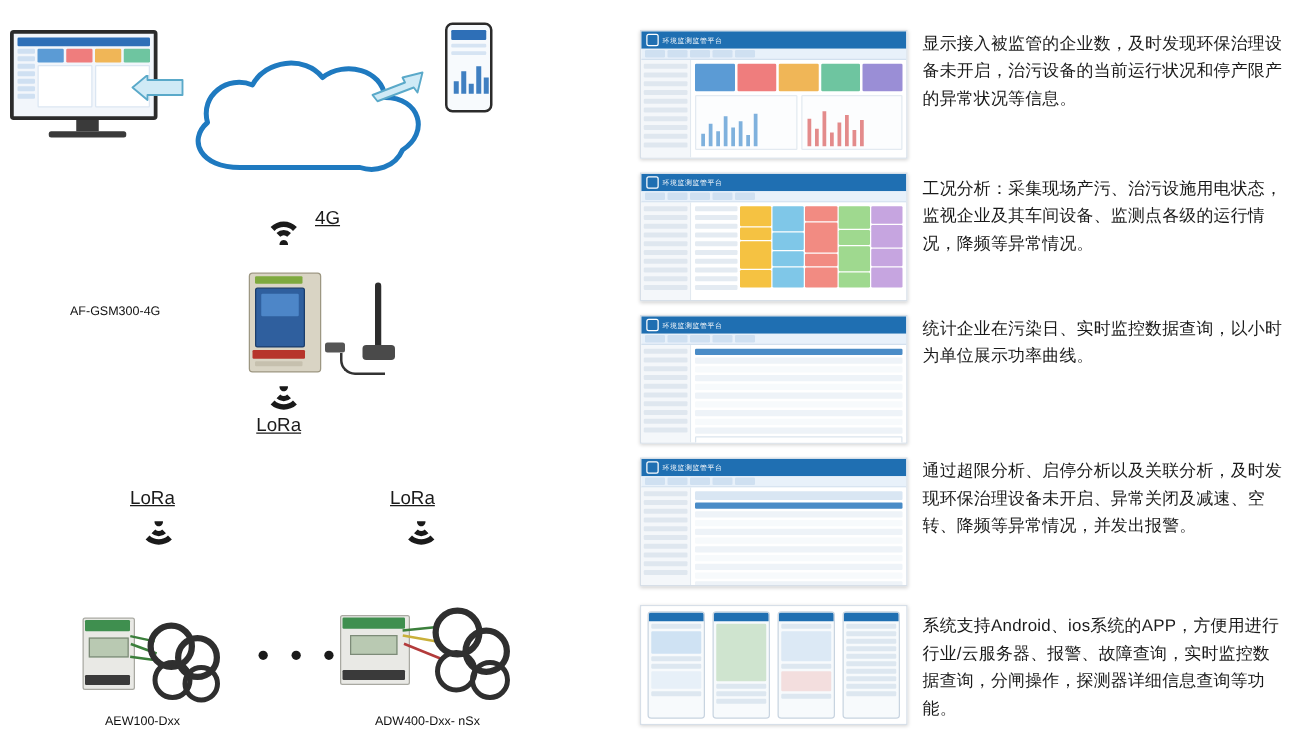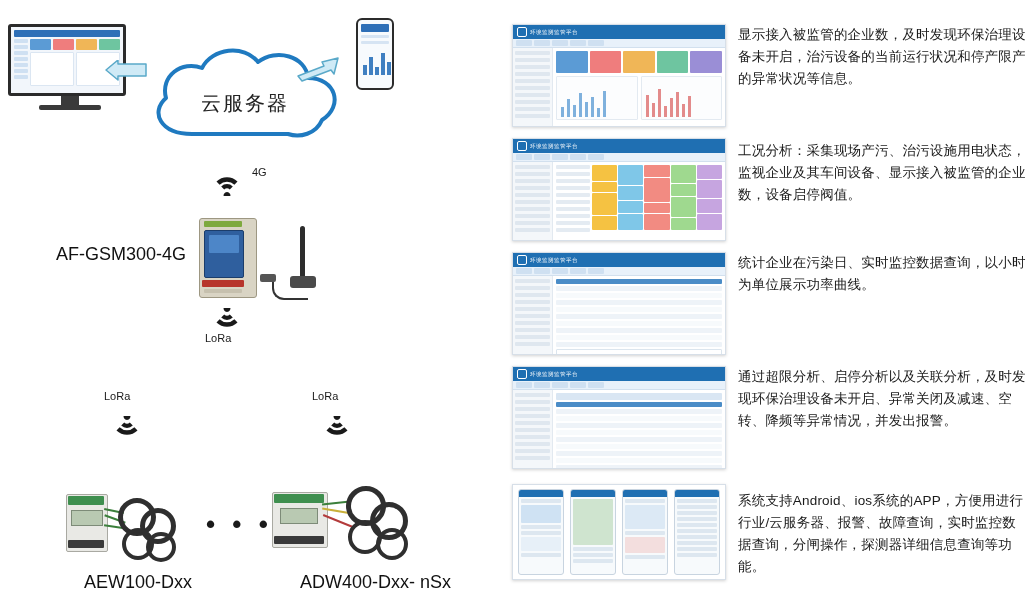--- a/index.html
+++ b/index.html
@@ -112,27 +112,28 @@
 
   .arrow-left, .arrow-right {
     position: absolute;
   }
   .arrow-left { left: 104px; top: 60px; }
   .arrow-right { left: 296px; top: 52px; }
 
   
   .lbl {
     position: absolute;
-    font-size: 11px;
+    font-size: 15px;
     color: #1a1a1a;
     white-space: nowrap;
+    text-decoration: underline;
   }
   .lbl-big {
     position: absolute;
-    font-size: 18px;
+    font-size: 10px;
     color: #111;
     white-space: nowrap;
   }
 
   
   .wifi {
     position: absolute;
   }
 
   
@@ -441,21 +442,20 @@
         <i style="left:14px;height:8px"></i>
         <i style="left:20px;height:22px"></i>
         <i style="left:26px;height:13px"></i>
       </div>
     </div>
 
     <div class="cloud">
       <svg width="210" height="108" viewBox="0 0 210 108">
         <path d="M52 92 C20 92 10 70 26 56 C20 34 42 18 62 26 C72 6 104 2 118 20 C136 6 166 14 168 36 C196 36 204 64 182 78 C176 92 160 96 148 92 Z" fill="#ffffff" stroke="#1f7ac0" stroke-width="4" stroke-linejoin="round"></path>
       </svg>
-      <div class="cloud-label">云服务器</div>
     </div>
 
     <div class="arrow-left">
       <svg width="44" height="30" viewBox="0 0 44 30">
         <path d="M42 4 L14 4 L14 0 L2 10 L14 20 L14 16 L42 16 Z" fill="#cfeaf6" stroke="#5aa9c9" stroke-width="1.5" stroke-linejoin="round"></path>
       </svg>
     </div>
     <div class="arrow-right">
       <svg width="44" height="32" viewBox="0 0 44 32">
         <path d="M2 24 L28 14 L26 10 L42 6 L38 22 L35 18 L6 29 Z" fill="#cfeaf6" stroke="#5aa9c9" stroke-width="1.5" stroke-linejoin="round"></path>
@@ -694,21 +694,21 @@
                   <i style="height:14px;background:#c6a5e0"></i>
                   <i style="height:18px;background:#c6a5e0"></i>
                   <i style="height:14px;background:#c6a5e0"></i>
                   <i style="height:16px;background:#c6a5e0"></i>
                 </div>
               </div>
             </div>
           </div>
         </div>
       </div>
-      <div class="note" style="top:2px;">工况分析：采集现场产污、治污设施用电状态，监视企业及其车间设备、显示接入被监管的企业数，设备启停阀值。</div>
+      <div class="note" style="top:2px;">工况分析：采集现场产污、治污设施用电状态，监视企业及其车间设备、监测点各级的运行情况，降频等异常情况。</div>
     </div>
 
     <div class="row" style="top:252px;">
       <div class="shot" style="top:0;">
         <div class="shot-head">
           <span class="logo"></span>
           <span class="ttl">环境监测监管平台</span>
         </div>
         <div class="shot-sub">
           <i></i>

